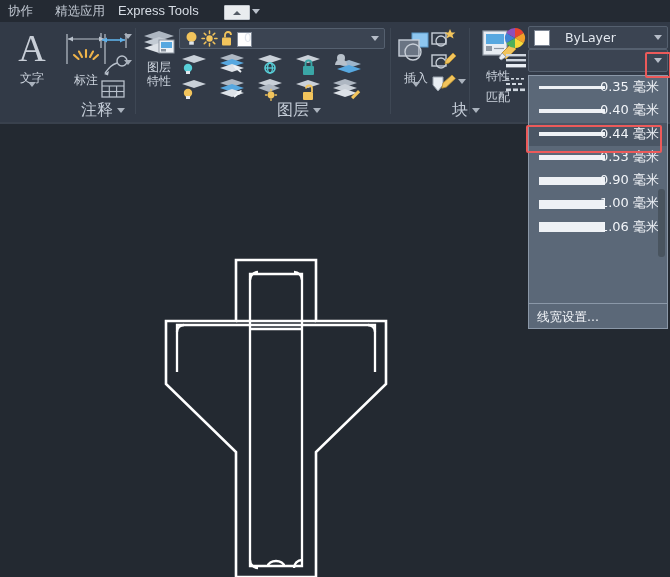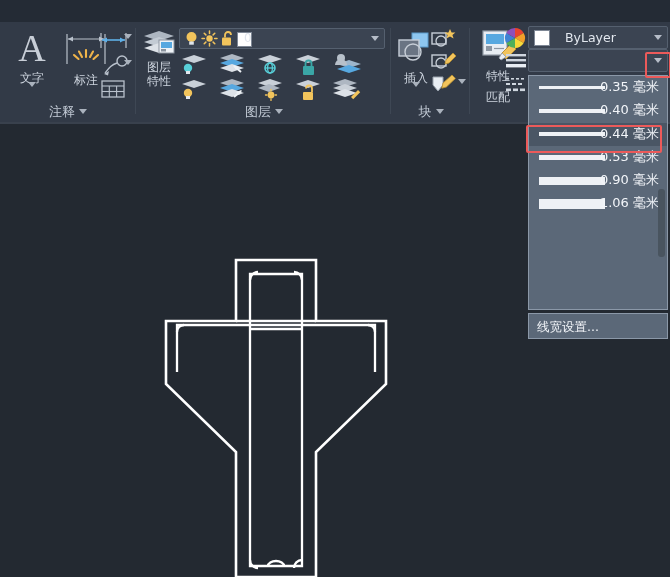--- a/index.html
+++ b/index.html
@@ -46,22 +46,23 @@
     position:absolute;left:0;top:22px;width:670px;height:100px;
     background:#323a47;
     border-bottom:1px solid #1f242c;
   }
   .panel{position:absolute;top:0;height:100px;}
   .panel-sep{
     position:absolute;top:6px;width:1px;height:86px;background:#3e4754;
   }
   .panel-label{
     position:absolute;bottom:1px;width:100%;text-align:center;
-    font-size:13px;color:#c3cbd6;
+    font-size:16px;color:#c3cbd6;
     font-family:"DejaVu Sans","Liberation Sans",sans-serif;
+    padding-left:35px;
   }
   .panel-label .car{
     display:inline-block;margin-left:4px;
     width:0;height:0;border-left:4px solid transparent;border-right:4px solid transparent;
     border-top:5px solid #aab2bd;vertical-align:2px;
   }
 
   
   .p-annot{left:0;width:136px;}
   .big-btn{position:absolute;text-align:center;}
@@ -142,21 +143,21 @@
   .lw-item .lbl{
     position:absolute;right:8px;top:2px;font-size:13px;color:#f2f5f9;
     font-family:"DejaVu Sans",sans-serif;white-space:nowrap;
   }
   .lw-item.sel{background:#4a5665;}
   .lw-scroll{
     position:absolute;right:2px;top:113px;width:7px;height:68px;
     background:#49545f;border-radius:3px;
   }
   .lw-footer{
-    position:absolute;left:528px;top:313px;width:140px;height:26px;
+    position:absolute;left:528px;top:303px;width:140px;height:26px;
     background:#5b6878;border:1px solid #8b98a8;box-sizing:border-box;z-index:41;
   }
   .lw-footer span{
     position:absolute;left:8px;top:5px;font-size:12.5px;color:#f2f5f9;
     font-family:"DejaVu Sans",sans-serif;
   }
 
   
   .redbox{
     position:absolute;border:2px solid #ec5a5a;border-radius:2px;
@@ -165,20 +166,29 @@
   .rb-arrow{left:645px;top:52px;width:22px;height:22px;}
   .rb-item{left:526px;top:125px;width:132px;height:24px;}
 
   svg{display:block;}
 </style>
 </head>
 <body>
 
 <div class="app">
 
+  <div class="tabbar">
+    <div class="tab cn tab-collab">协作</div>
+    <div class="tab cn tab-featured">精选应用</div>
+    <div class="tab tab-express">Express Tools</div>
+    <div class="ribbon-min">
+        <i></i>
+      </div>
+    <div class="ribbon-min-arrow"></div>
+  </div>
 
   <div class="ribbon">
 
     <div class="panel p-annot">
 
       <div class="big-btn" style="left:6px;top:8px;width:52px;">
         <span class="glyph big-A">A</span>
         <span class="cap">文字</span>
         <span class="mini-car"></span>
       </div>
@@ -544,20 +554,24 @@
         </div>
         <div class="lw-item">
           <div class="bar" style="height: 4.5px; top: 9.35px; width: 66px;"></div>
           <div class="lbl">0.53 毫米</div>
         </div>
         <div class="lw-item">
           <div class="bar" style="height: 8px; top: 7.6px; width: 66px;"></div>
           <div class="lbl">0.90 毫米</div>
         </div>
         <div class="lw-item">
+          <div class="bar" style="height: 9px; top: 7.1px; width: 66px;"></div>
+          <div class="lbl">1.00 毫米</div>
+        </div>
+        <div class="lw-item">
           <div class="bar" style="height: 10px; top: 6.6px; width: 66px;"></div>
           <div class="lbl">1.06 毫米</div>
         </div>
       </div>
     <div class="lw-scroll"></div>
   </div>
   <div class="lw-footer">
     <span>线宽设置...</span>
   </div>
 

